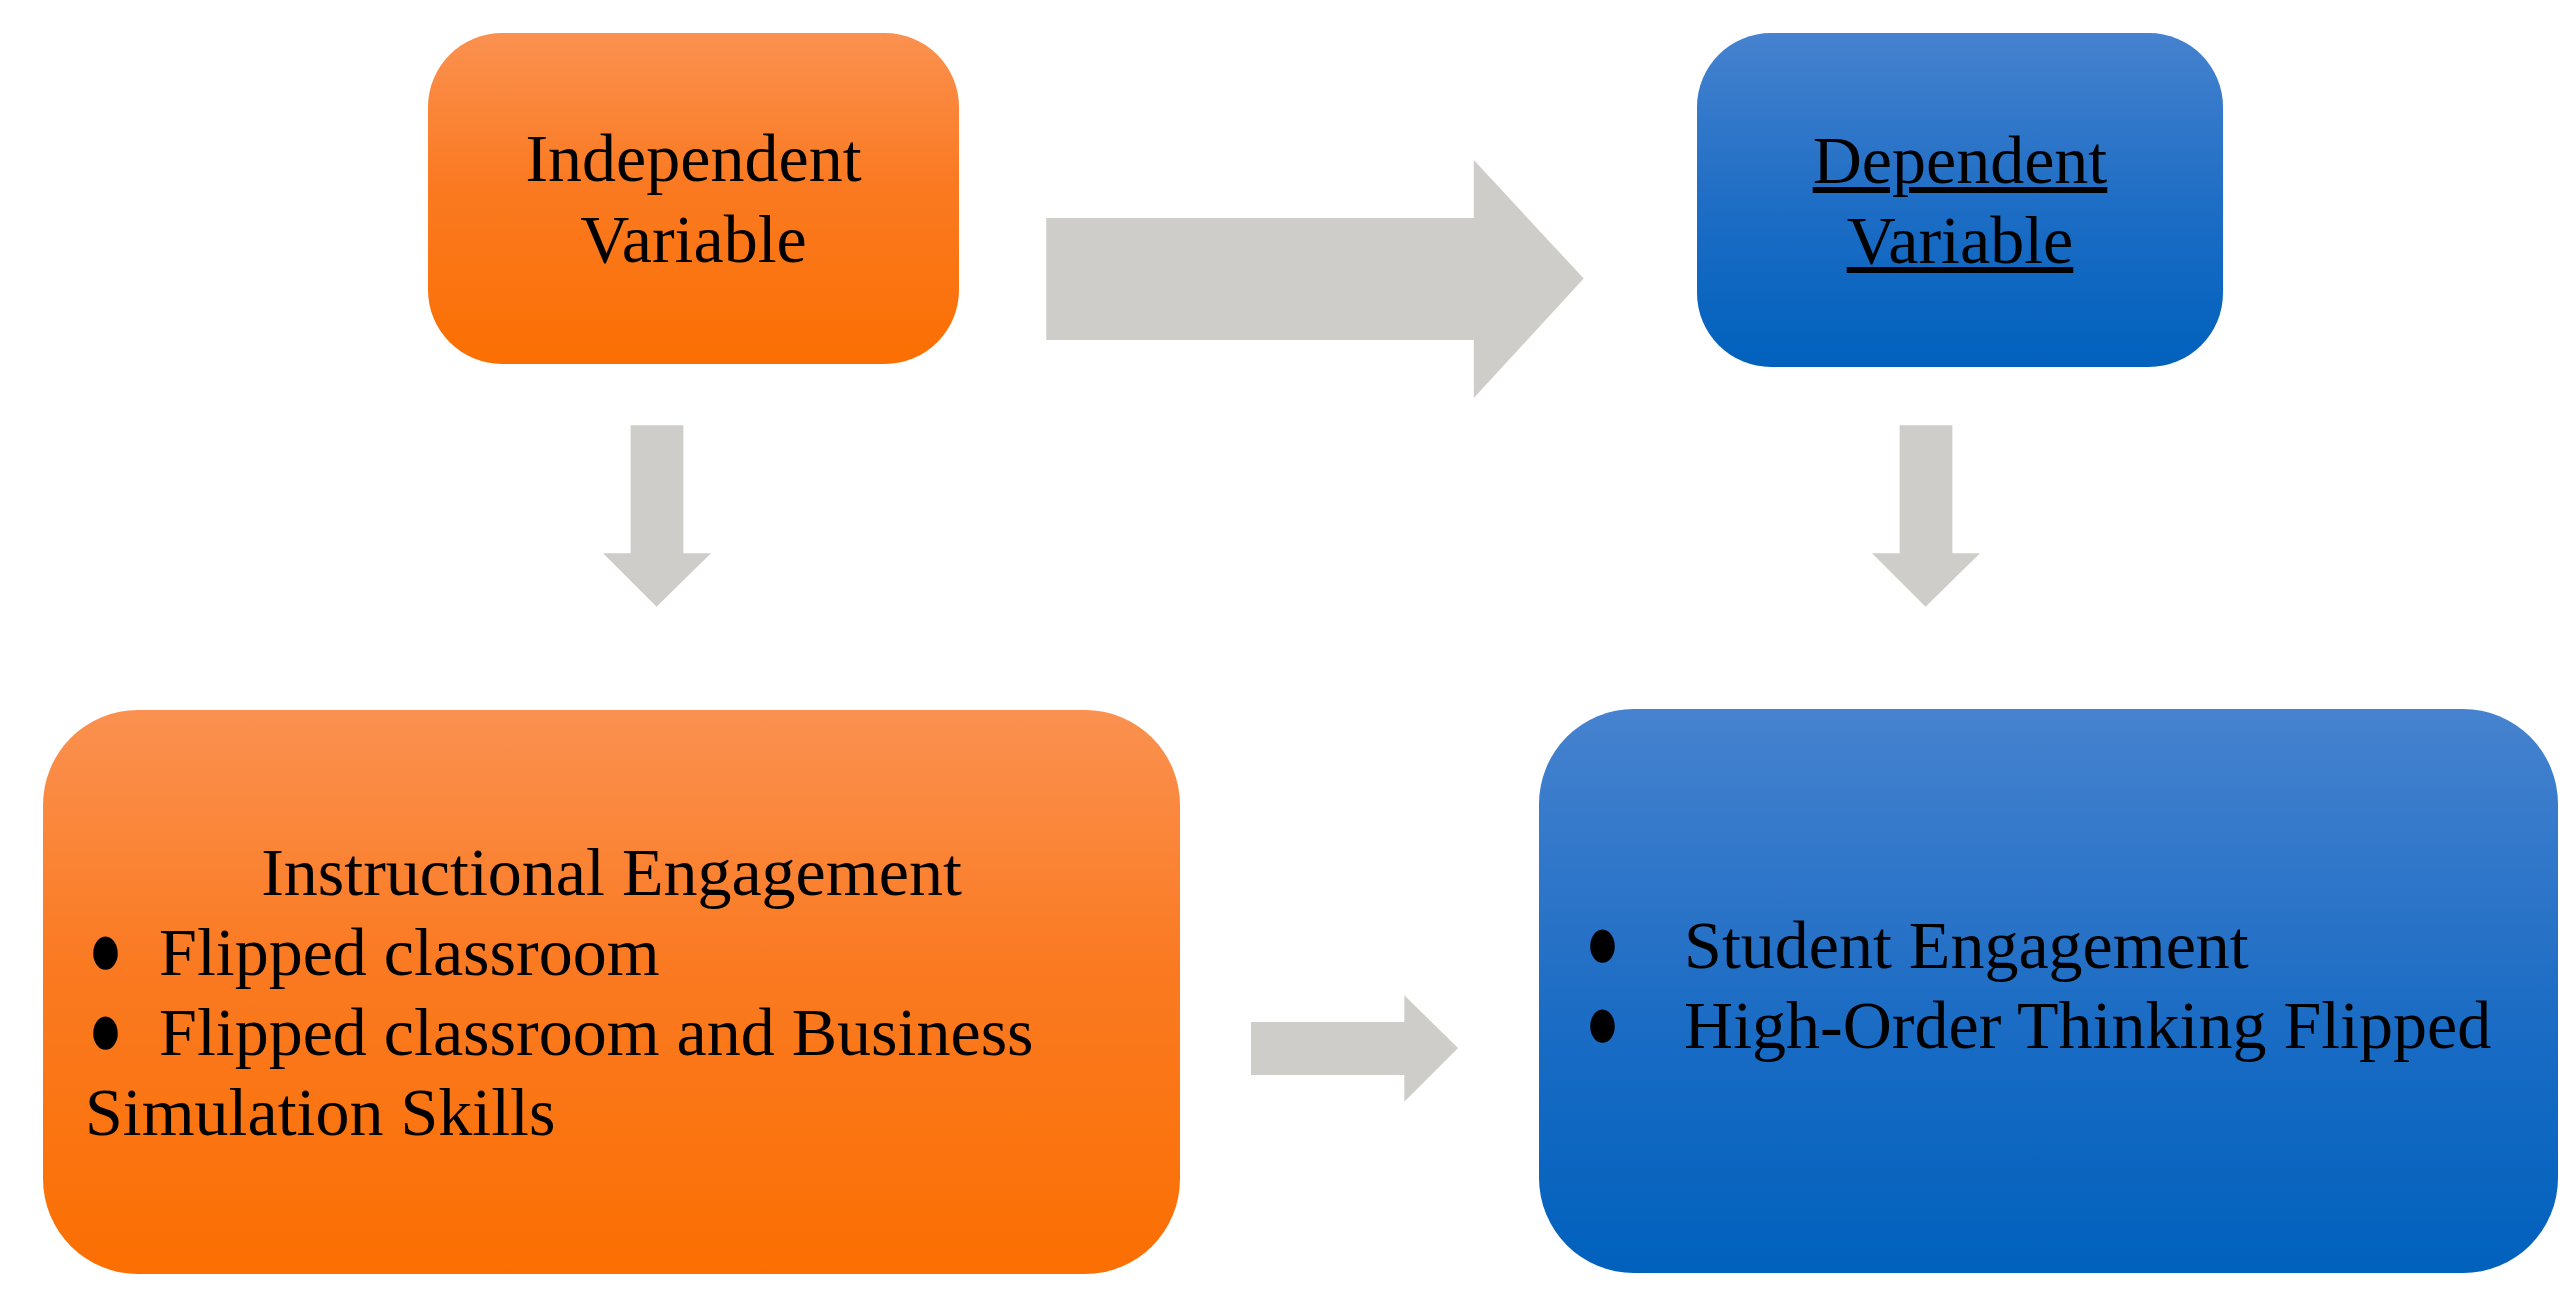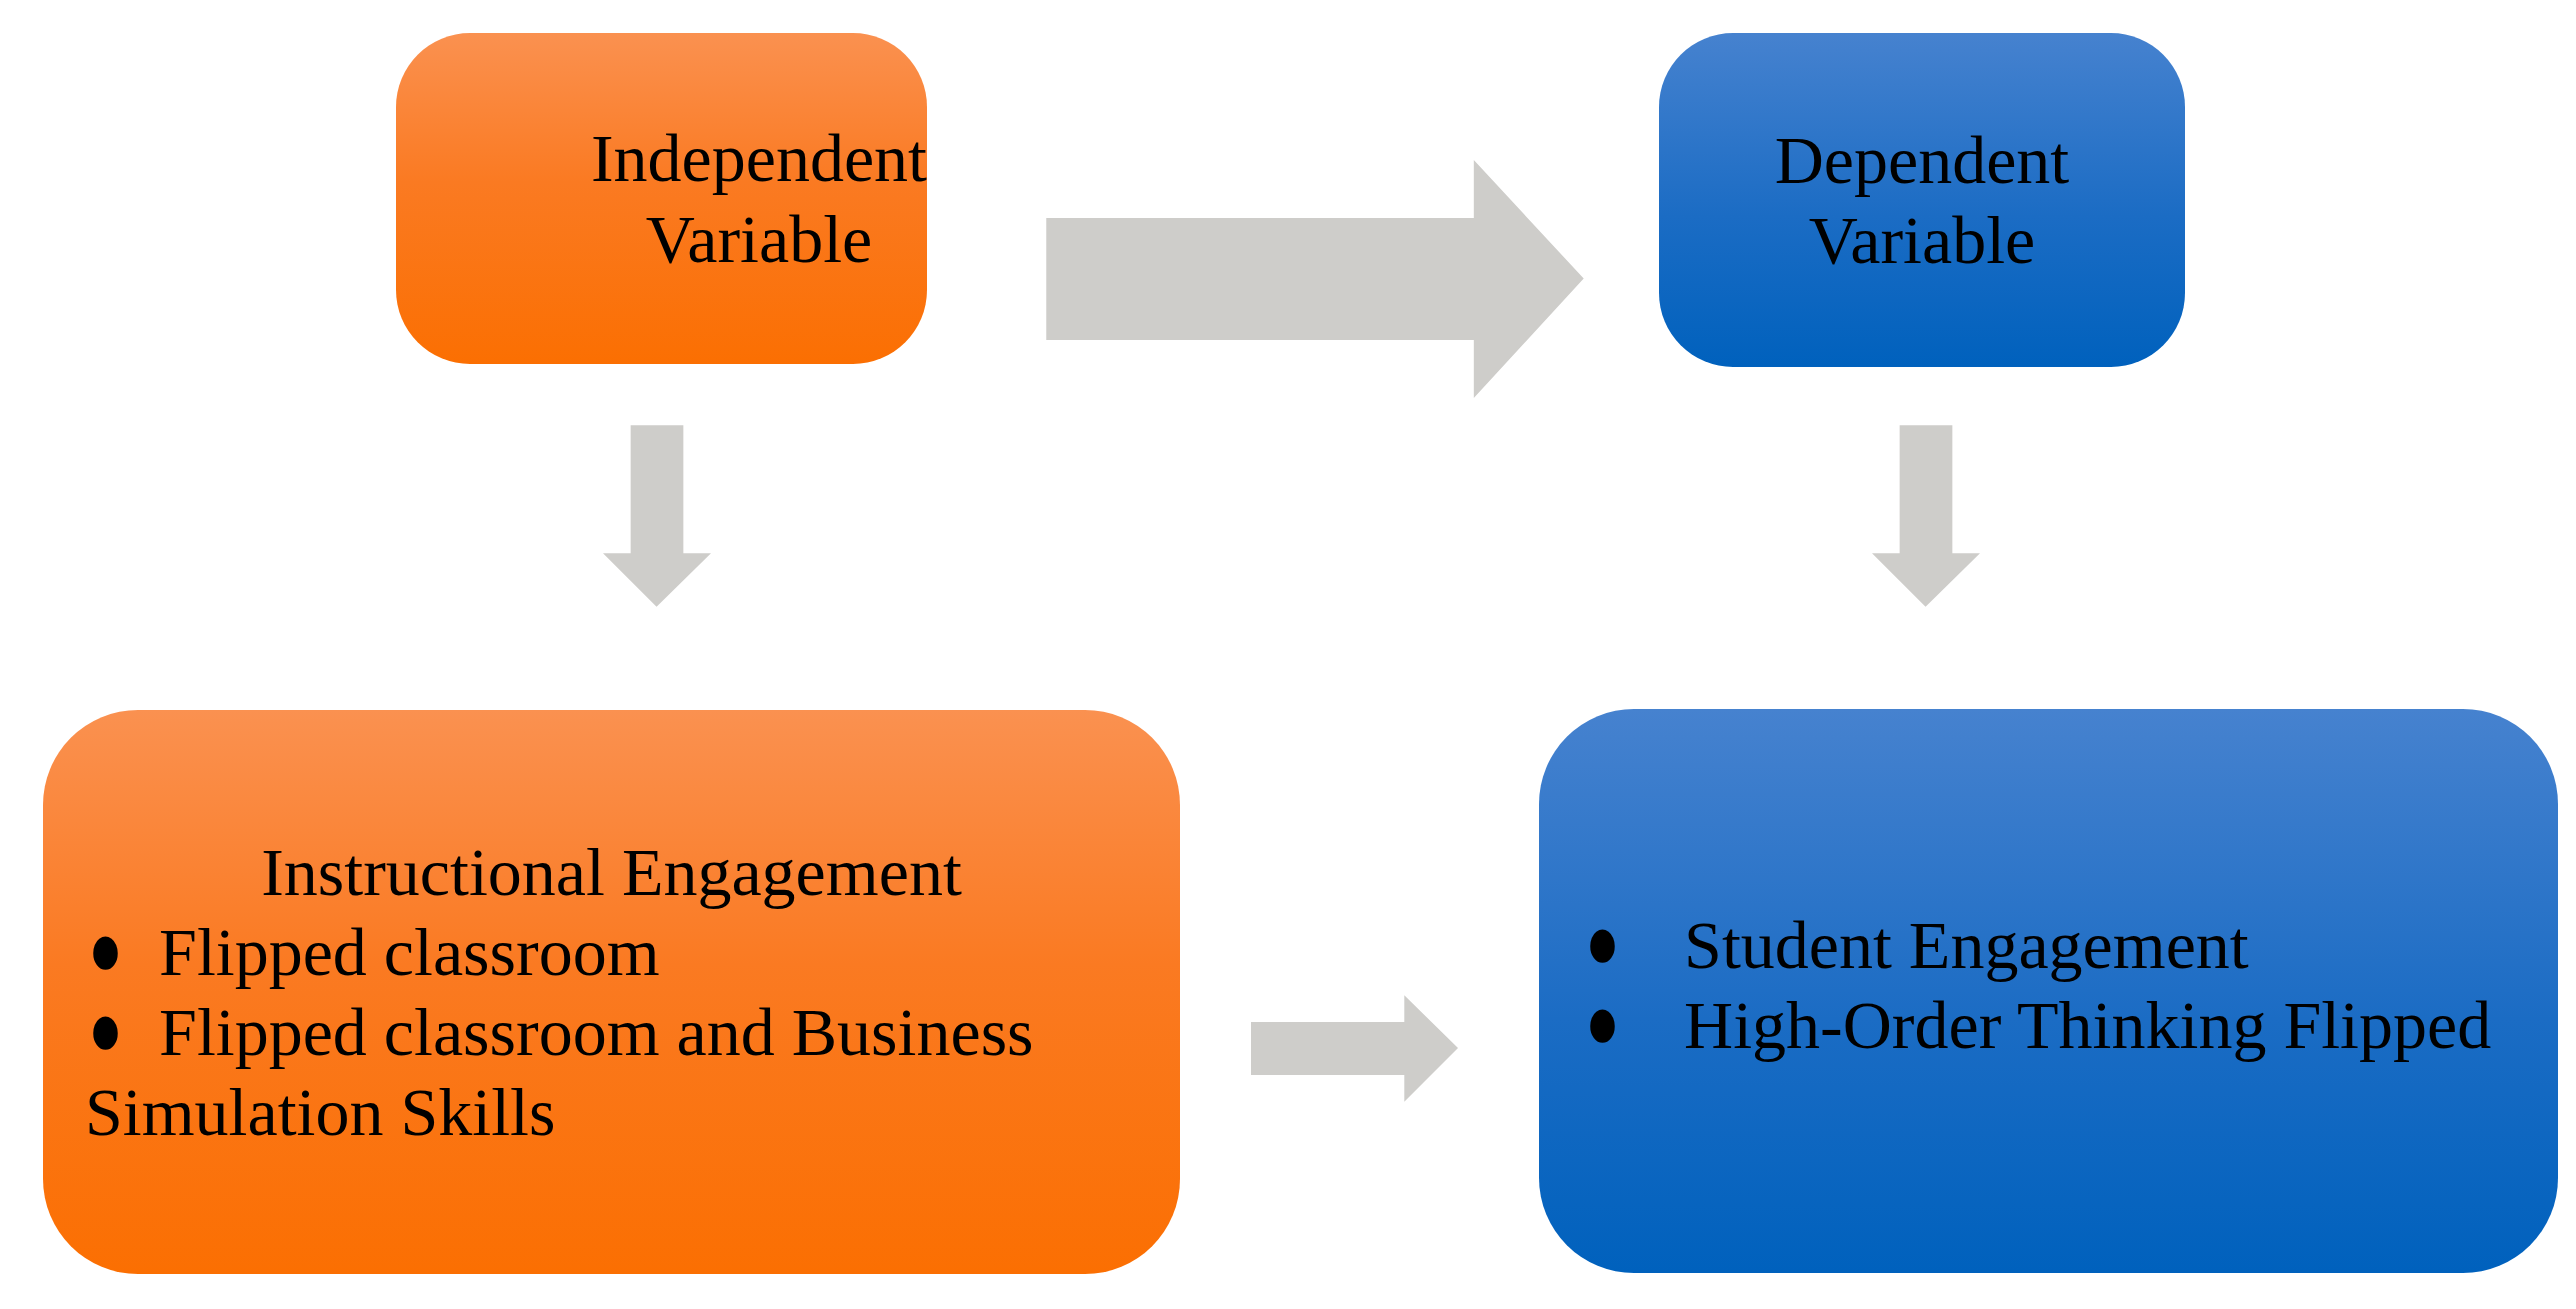--- a/index.html
+++ b/index.html
@@ -33,22 +33,22 @@
   }
   .node-small {
     width: 531px;
     height: 331px;
     border-radius: 74px;
     text-align: center;
   }
   .node-big {
     border-radius: 95px;
   }
-  #node-independent { left: 396px;  top: 33px; align-items: flex-end; }
-  #node-dependent   { left: 1659px; top: 33px; width: 526px; height: 334px; }
+  #node-independent { left: 428px;  top: 33px; }
+  #node-dependent   { left: 1697px; top: 33px; width: 526px; height: 334px; text-decoration: underline; }
   #node-strategies  {
     left: 43px; top: 710px;
     width: 1137px; height: 564px;
     padding: 0 42px;
   }
   #node-outcomes    {
     left: 1539px; top: 709px;
     width: 1019px; height: 564px;
     padding: 0 35px 12px 43px;
   }

